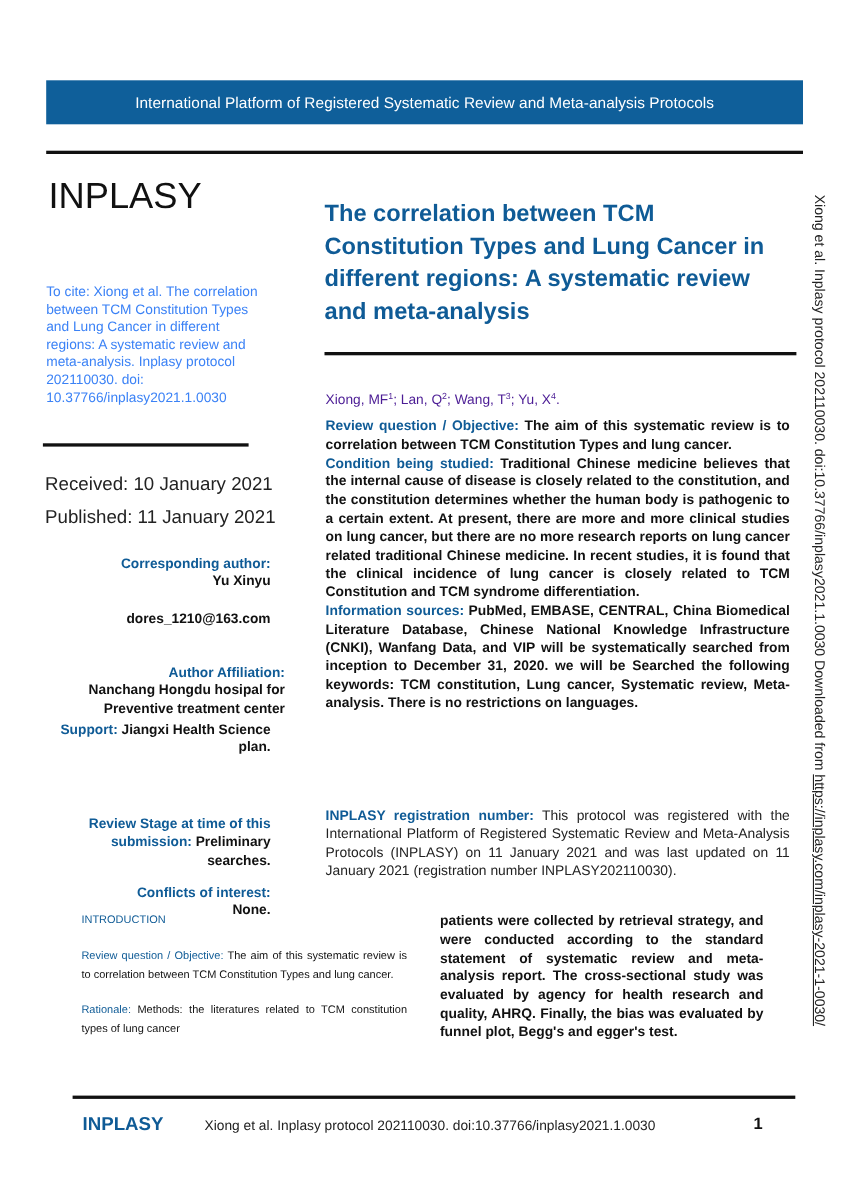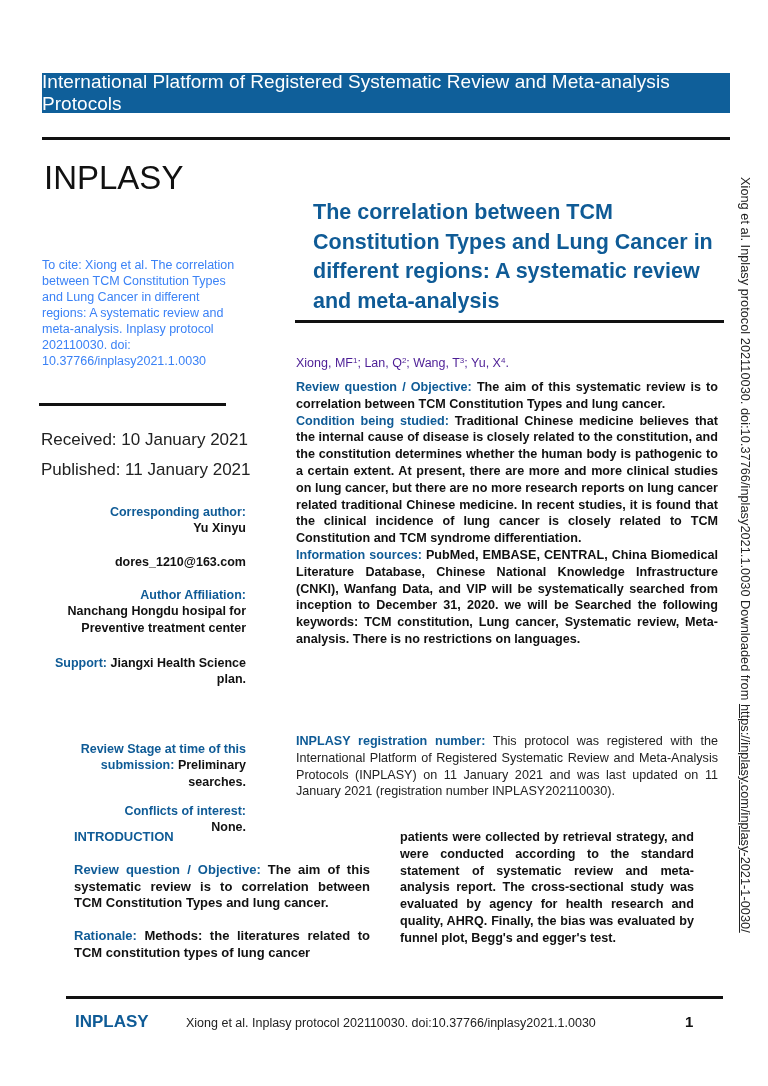--- a/index.html
+++ b/index.html
@@ -3,21 +3,21 @@
   <meta charset="utf-8">
   <style>
     html, body { margin: 0; padding: 0; background: #ffffff; }
     body {
       width: 768px; height: 1086px; position: relative; overflow: hidden;
       font-family: "Liberation Sans", sans-serif; color: #111111;
     }
     .header-bar {
       position: absolute; left: 42px; top: 73px; width: 688px; height: 40px;
       background: #0f5f9a; color: #ffffff; display: flex; align-items: center; justify-content: center;
-      font-size: 19px; letter-spacing: 0.05px;
+      font-size: 14px; letter-spacing: 0.05px;
     }
     .rule { position: absolute; background: #111111; }
     .rule-top { left: 42px; top: 137px; width: 688px; height: 3px; }
     .rule-left { left: 39px; top: 403px; width: 187px; height: 3px; }
     .rule-title { left: 295px; top: 320px; width: 429px; height: 3px; }
     .rule-bottom { left: 66px; top: 996px; width: 657px; height: 3px; }
 
     .big-title {
       position: absolute; left: 44px; top: 158px; font-size: 33px; line-height: 40px;
       font-weight: normal; color: #111111; margin: 0;
@@ -26,38 +26,38 @@
       position: absolute; left: 42px; top: 257px; width: 205px; font-size: 12.5px; line-height: 16px;
       color: #3b82f6;
     }
     .dates { position: absolute; left: 41px; font-size: 17px; color: #222222; }
     .side-block {
       position: absolute; left: 46px; width: 200px; font-size: 12.5px; line-height: 16.3px; font-weight: bold; text-align: right;
     }
     .side-block .lbl { color: #0f5b96; }
     .main-title {
       position: absolute; left: 295px; top: 180px; width: 430px; font-size: 21.5px; line-height: 29.5px;
-      font-weight: bold; color: #0f5b96; margin: 18px;
+      font-weight: bold; color: #0f5b96; margin: 0;
     }
     .authors { position: absolute; left: 296px; top: 356px; font-size: 12.5px; color: #4c1d95; }
     .authors sup { font-size: 8px; vertical-align: 4px; }
     .abstract {
       position: absolute; left: 296px; top: 379px; width: 422px; font-size: 12.6px; line-height: 16.8px;
       font-weight: bold; text-align: justify;
     }
     .abstract p { margin: 0; }
     .abstract .lbl { color: #0f5b96; }
     .reg {
       position: absolute; left: 296px; top: 733px; width: 422px; font-size: 12.6px; line-height: 16.8px;
       text-align: justify; color: #222222;
     }
     .reg .lbl { color: #0f5b96; font-weight: bold; }
     .col-left {
-      position: absolute; left: 74px; top: 829px; width: 296px; font-size: 13px; line-height: 16.8px;
-      font-weight: bold; text-align: justify;
+      position: absolute; left: 74px; top: 829px; width: 296px; font-size: 10px; line-height: 16.8px;
+      font-weight: normal; text-align: justify;
     }
     .col-left p { margin: 0 0 16px 0; }
     .col-left .lbl { color: #0f5b96; }
     .col-right {
       position: absolute; left: 400px; top: 829px; width: 294px; font-size: 12.6px; line-height: 16.8px;
       font-weight: bold; text-align: justify;
     }
     .footer-brand {
       position: absolute; left: 75px; top: 1012px; font-size: 17px; font-weight: bold; color: #0f5b96;
     }
@@ -83,21 +83,21 @@
 <div class="cite">To cite: Xiong et al. The correlation between TCM Constitution Types and Lung Cancer in different regions: A systematic review and meta-analysis. Inplasy protocol 202110030. doi: 10.37766/inplasy2021.1.0030</div>
 <div class="rule rule-left"></div>
 <div class="dates" style="top:430px;">Received: 10 January 2021</div>
 <div class="dates" style="top:460px;">Published: 11 January 2021</div>
 
 <div class="side-block" style="top:504px;">
   <div class="lbl">Corresponding author:</div>
   <div>Yu Xinyu</div>
 </div>
 <div class="side-block" style="top:554px;">dores_1210@163.com</div>
-<div class="side-block" style="top:587px;">
+<div class="side-block" style="top:603px;margin-left:13px;">
   <div class="lbl">Author Affiliation:</div>
   <div>Nanchang Hongdu hosipal for Preventive treatment center</div>
 </div>
 <div class="side-block" style="top:655px;">
   <span class="lbl">Support:</span>
   <span>Jiangxi Health Science plan.</span>
 </div>
 <div class="side-block" style="top:705px;margin-top:36px;">
   <span class="lbl">Review Stage at time of this submission:</span>
   <span>Preliminary searches.</span>

